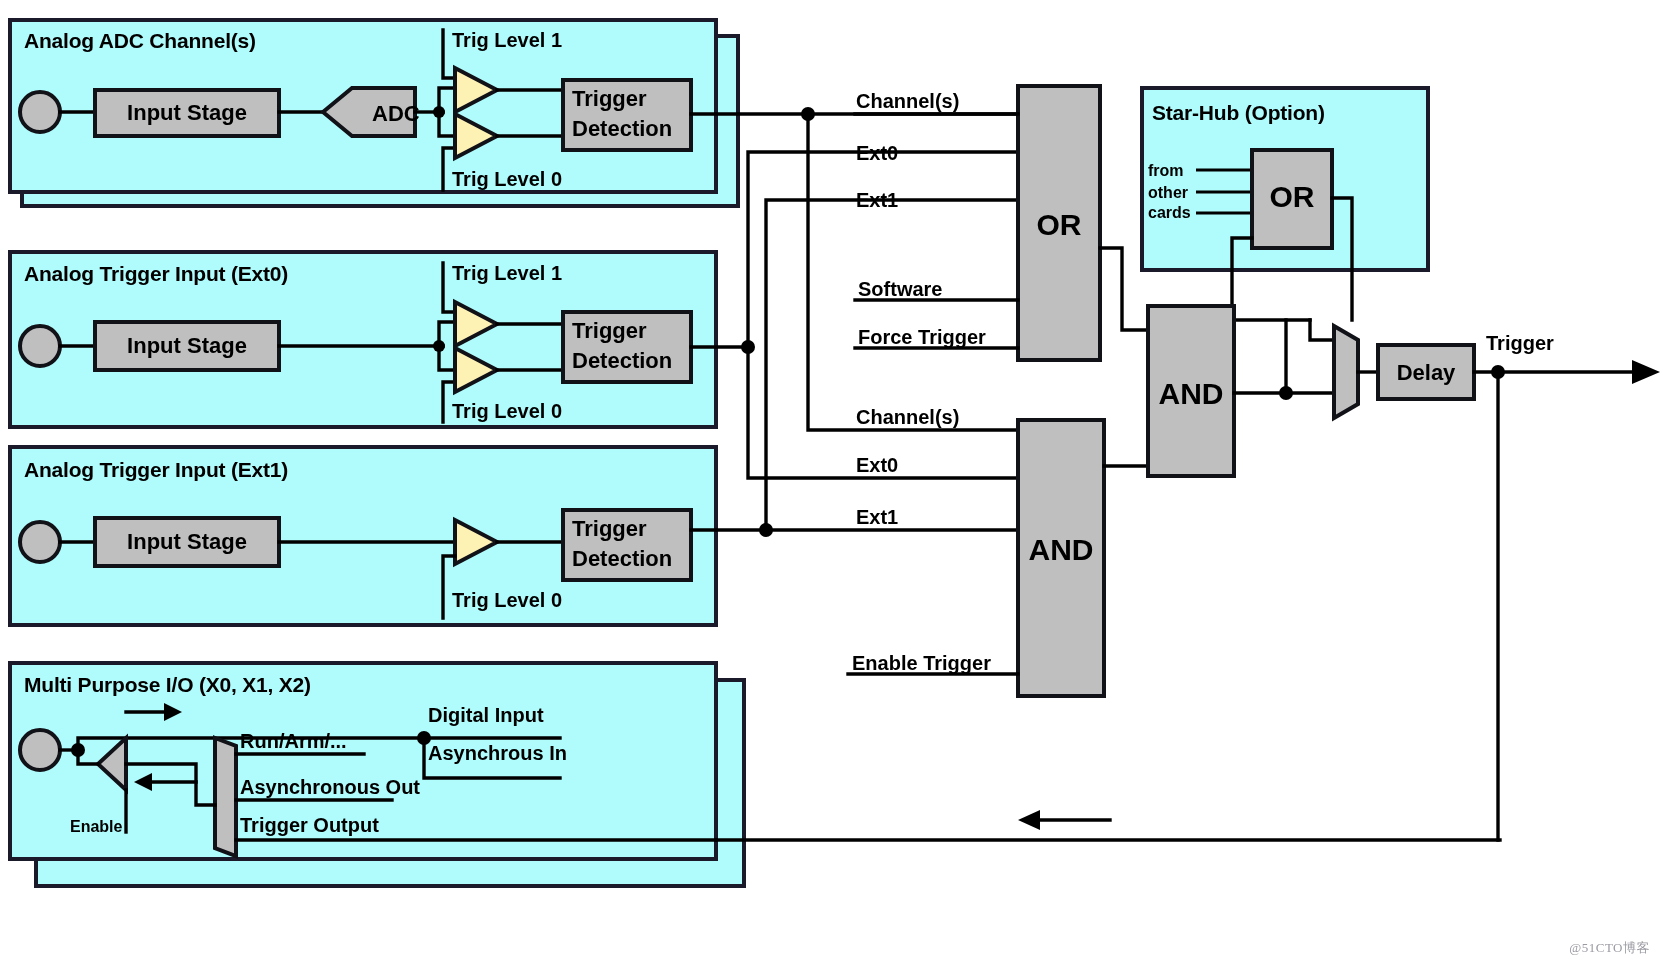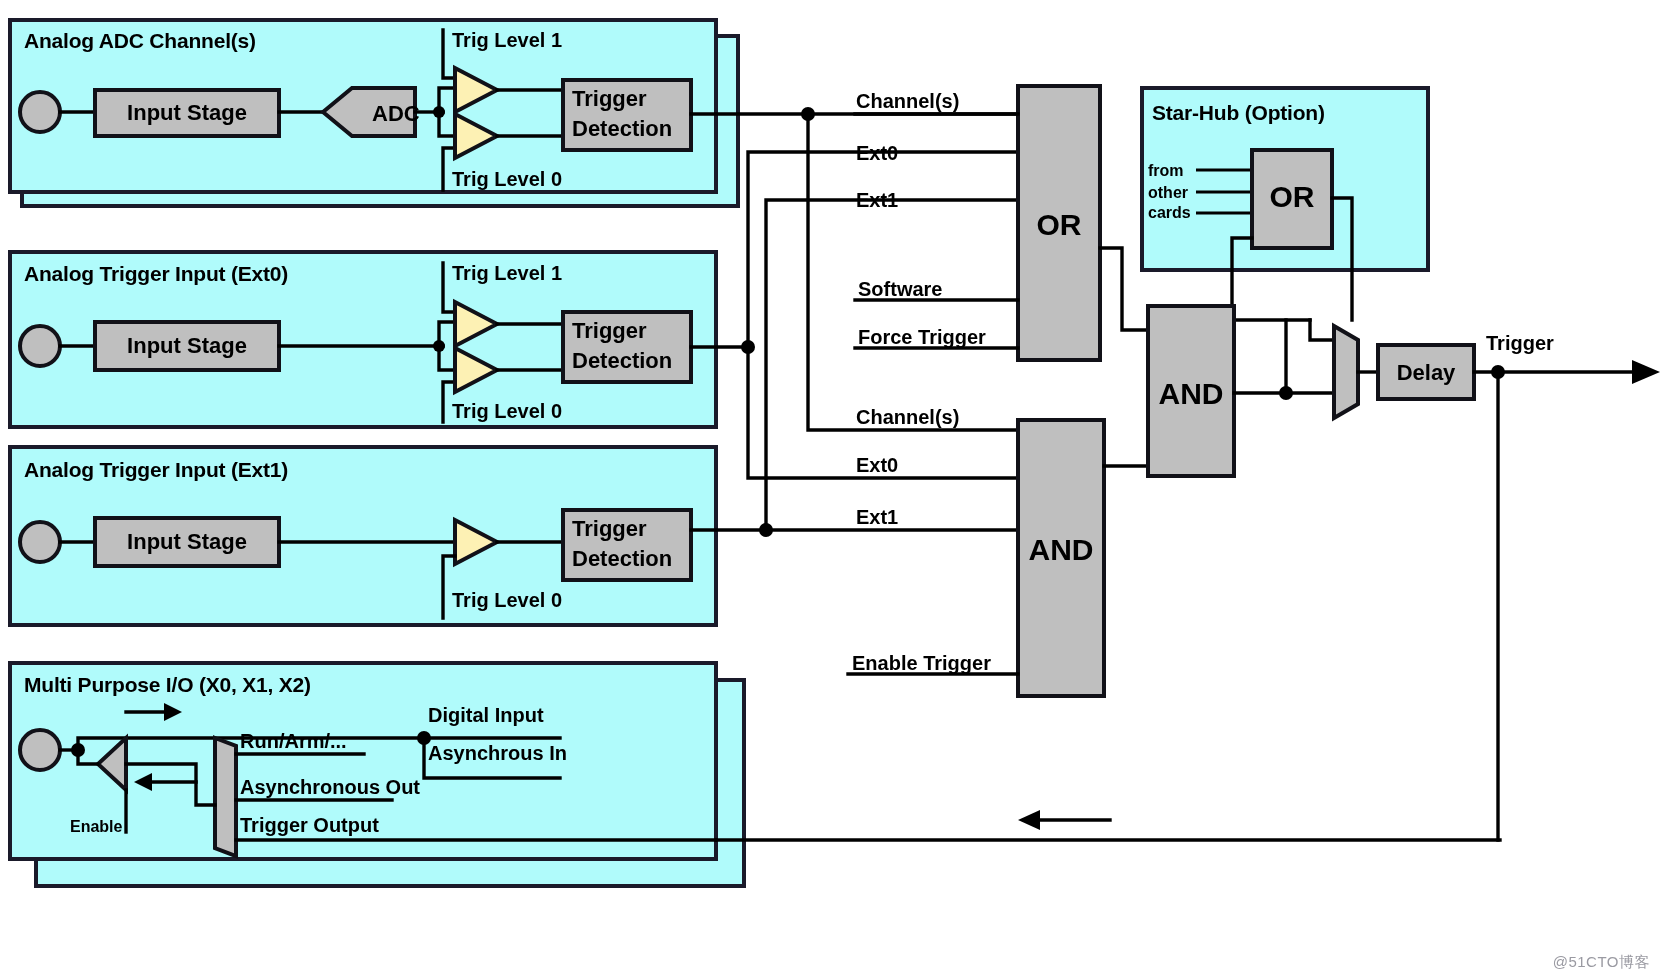--- a/index.html
+++ b/index.html
@@ -15,22 +15,22 @@
   .wire-thin{stroke:#000000;stroke-width:3;fill:none;}
   .dot{fill:#000000;}
   text{font-family:"Liberation Sans",sans-serif;fill:#000000;}
   .t-panel{font-size:21px;font-weight:bold;letter-spacing:-0.2px;}
   .t-box{font-size:22px;font-weight:bold;}
   .t-gate{font-size:30px;font-weight:bold;}
   .t-sig{font-size:20px;font-weight:bold;}
   .t-small{font-size:16px;font-weight:bold;}
   .t-lvl{font-size:20px;font-weight:bold;}
   .t-trig{font-size:20px;font-weight:bold;}
-  .wm{position:absolute;right:14px;bottom:8px;font-size:15px;color:#9a9aa2;
-      font-family:Liberation Sans, sans-serif;letter-spacing:0.5px;}
+  .wm{position:absolute;right:14px;bottom:23px;font-size:13px;color:#9a9aa2;
+      font-family:Liberation Serif, serif;letter-spacing:0.5px;}
 </style>
 </head>
 <body>
 
 <div id="stage">
 
 <svg id="diagram" viewBox="0 0 1680 980">
 
   <rect class="panel-fill" x="22" y="36" width="716" height="170"></rect>
   <rect class="panel-fill" x="36" y="680" width="708" height="206"></rect>

